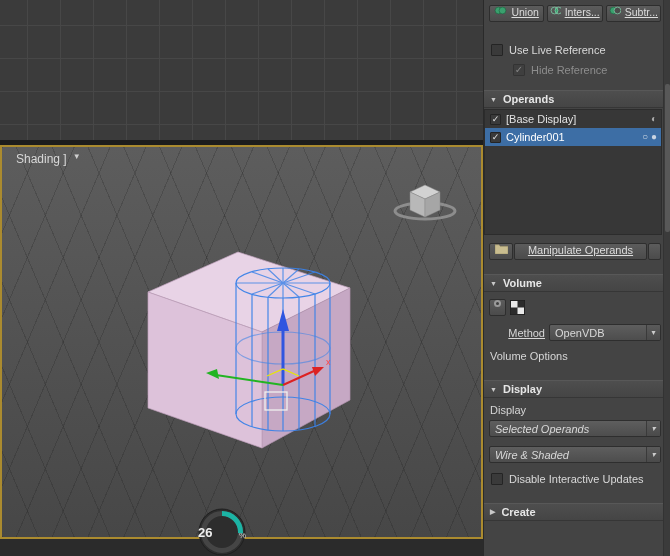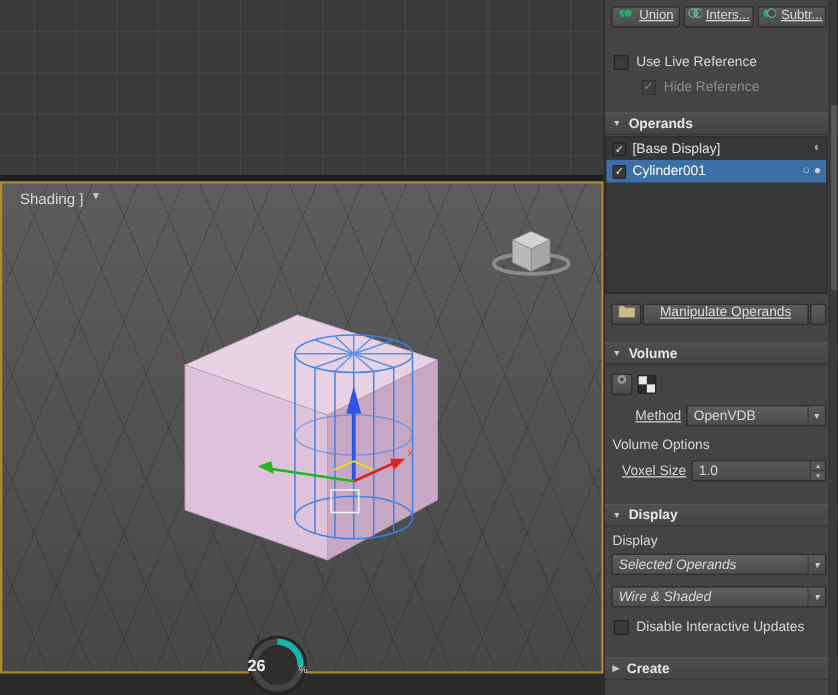--- a/index.html
+++ b/index.html
@@ -279,30 +279,20 @@
     <div class="field-row">
       <span class="lbl-r">Method</span>
       <div class="dd">
         <span>OpenVDB</span>
         <span class="dd-arrow">▾</span>
       </div>
     </div>
 
     <div class="plain-lbl">Volume Options</div>
 
-    <div class="field-row" style="margin-top:6px;">
-      <span class="lbl-r" style="width:60px;min-width:60px;">Voxel Size</span>
-      <div class="num-field">
-        <span class="num-val">1.0</span>
-        <span class="spin">
-          <span>▲</span>
-          <span>▼</span>
-        </span>
-      </div>
-    </div>
 
     <div class="sect" style="margin-top:18px;">
       <span class="arr">▼</span>
       <span>Display</span>
     </div>
 
     <div class="plain-lbl" style="margin-top:6px;">Display</div>
 
     <div class="dd-wide">
       <div class="dd">

